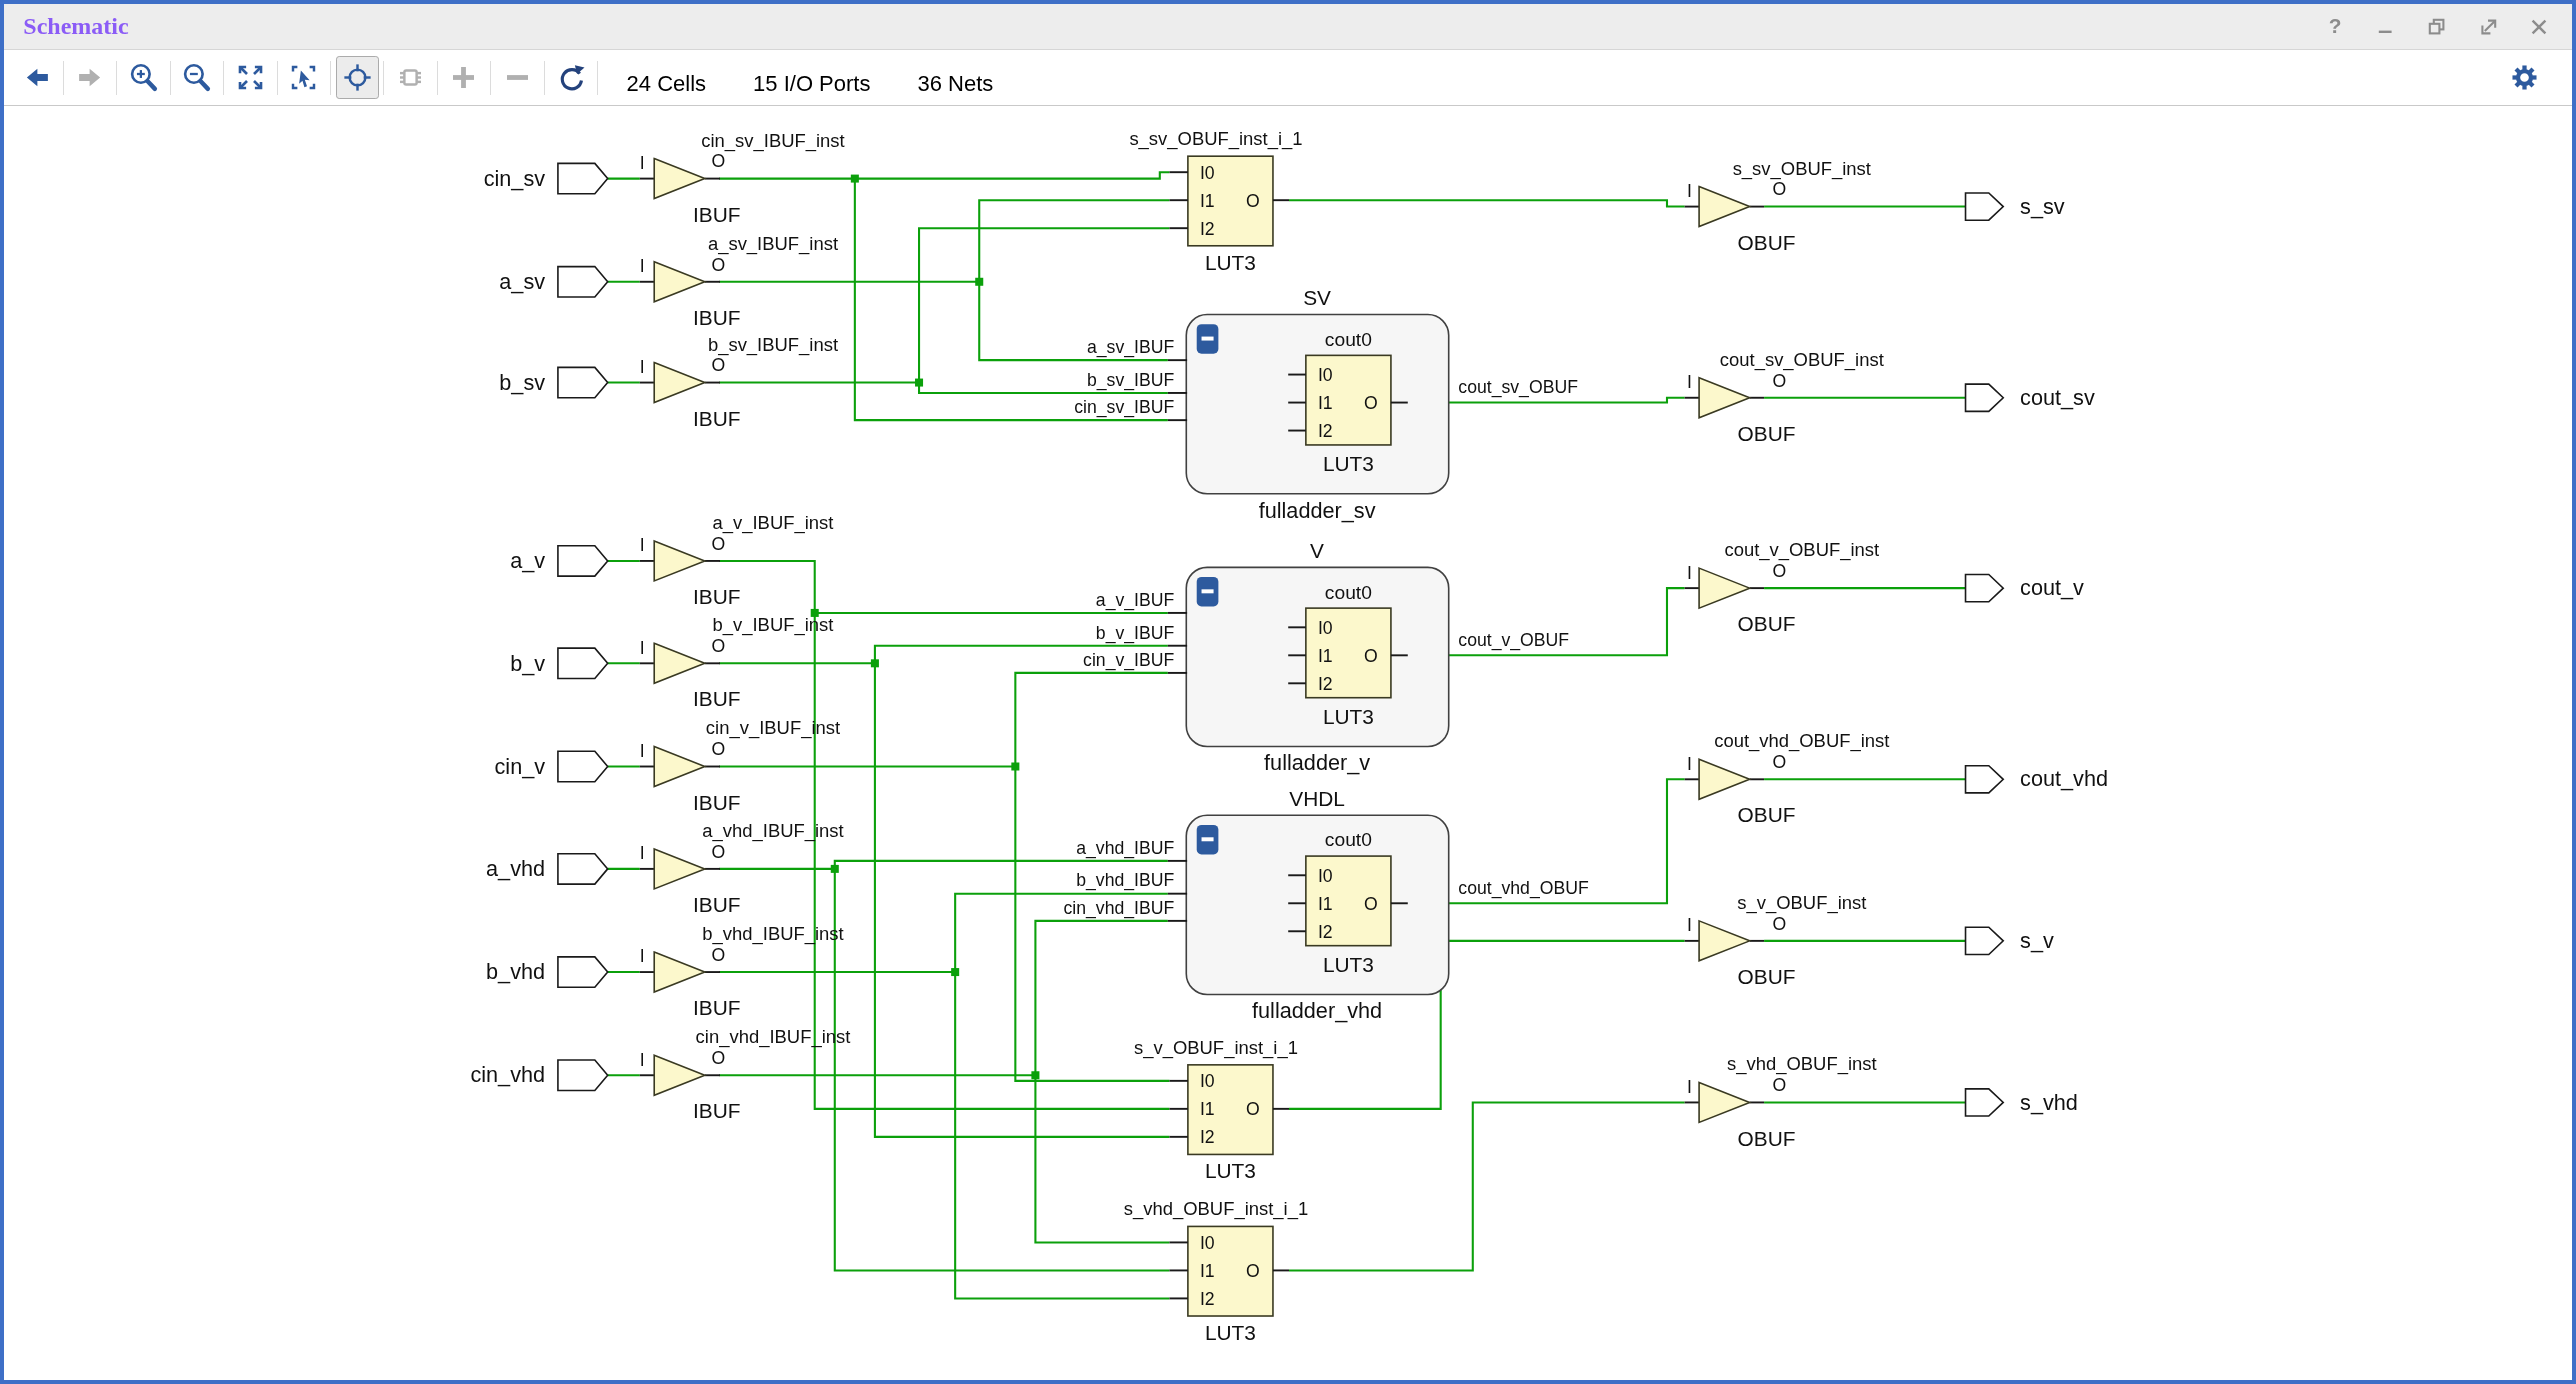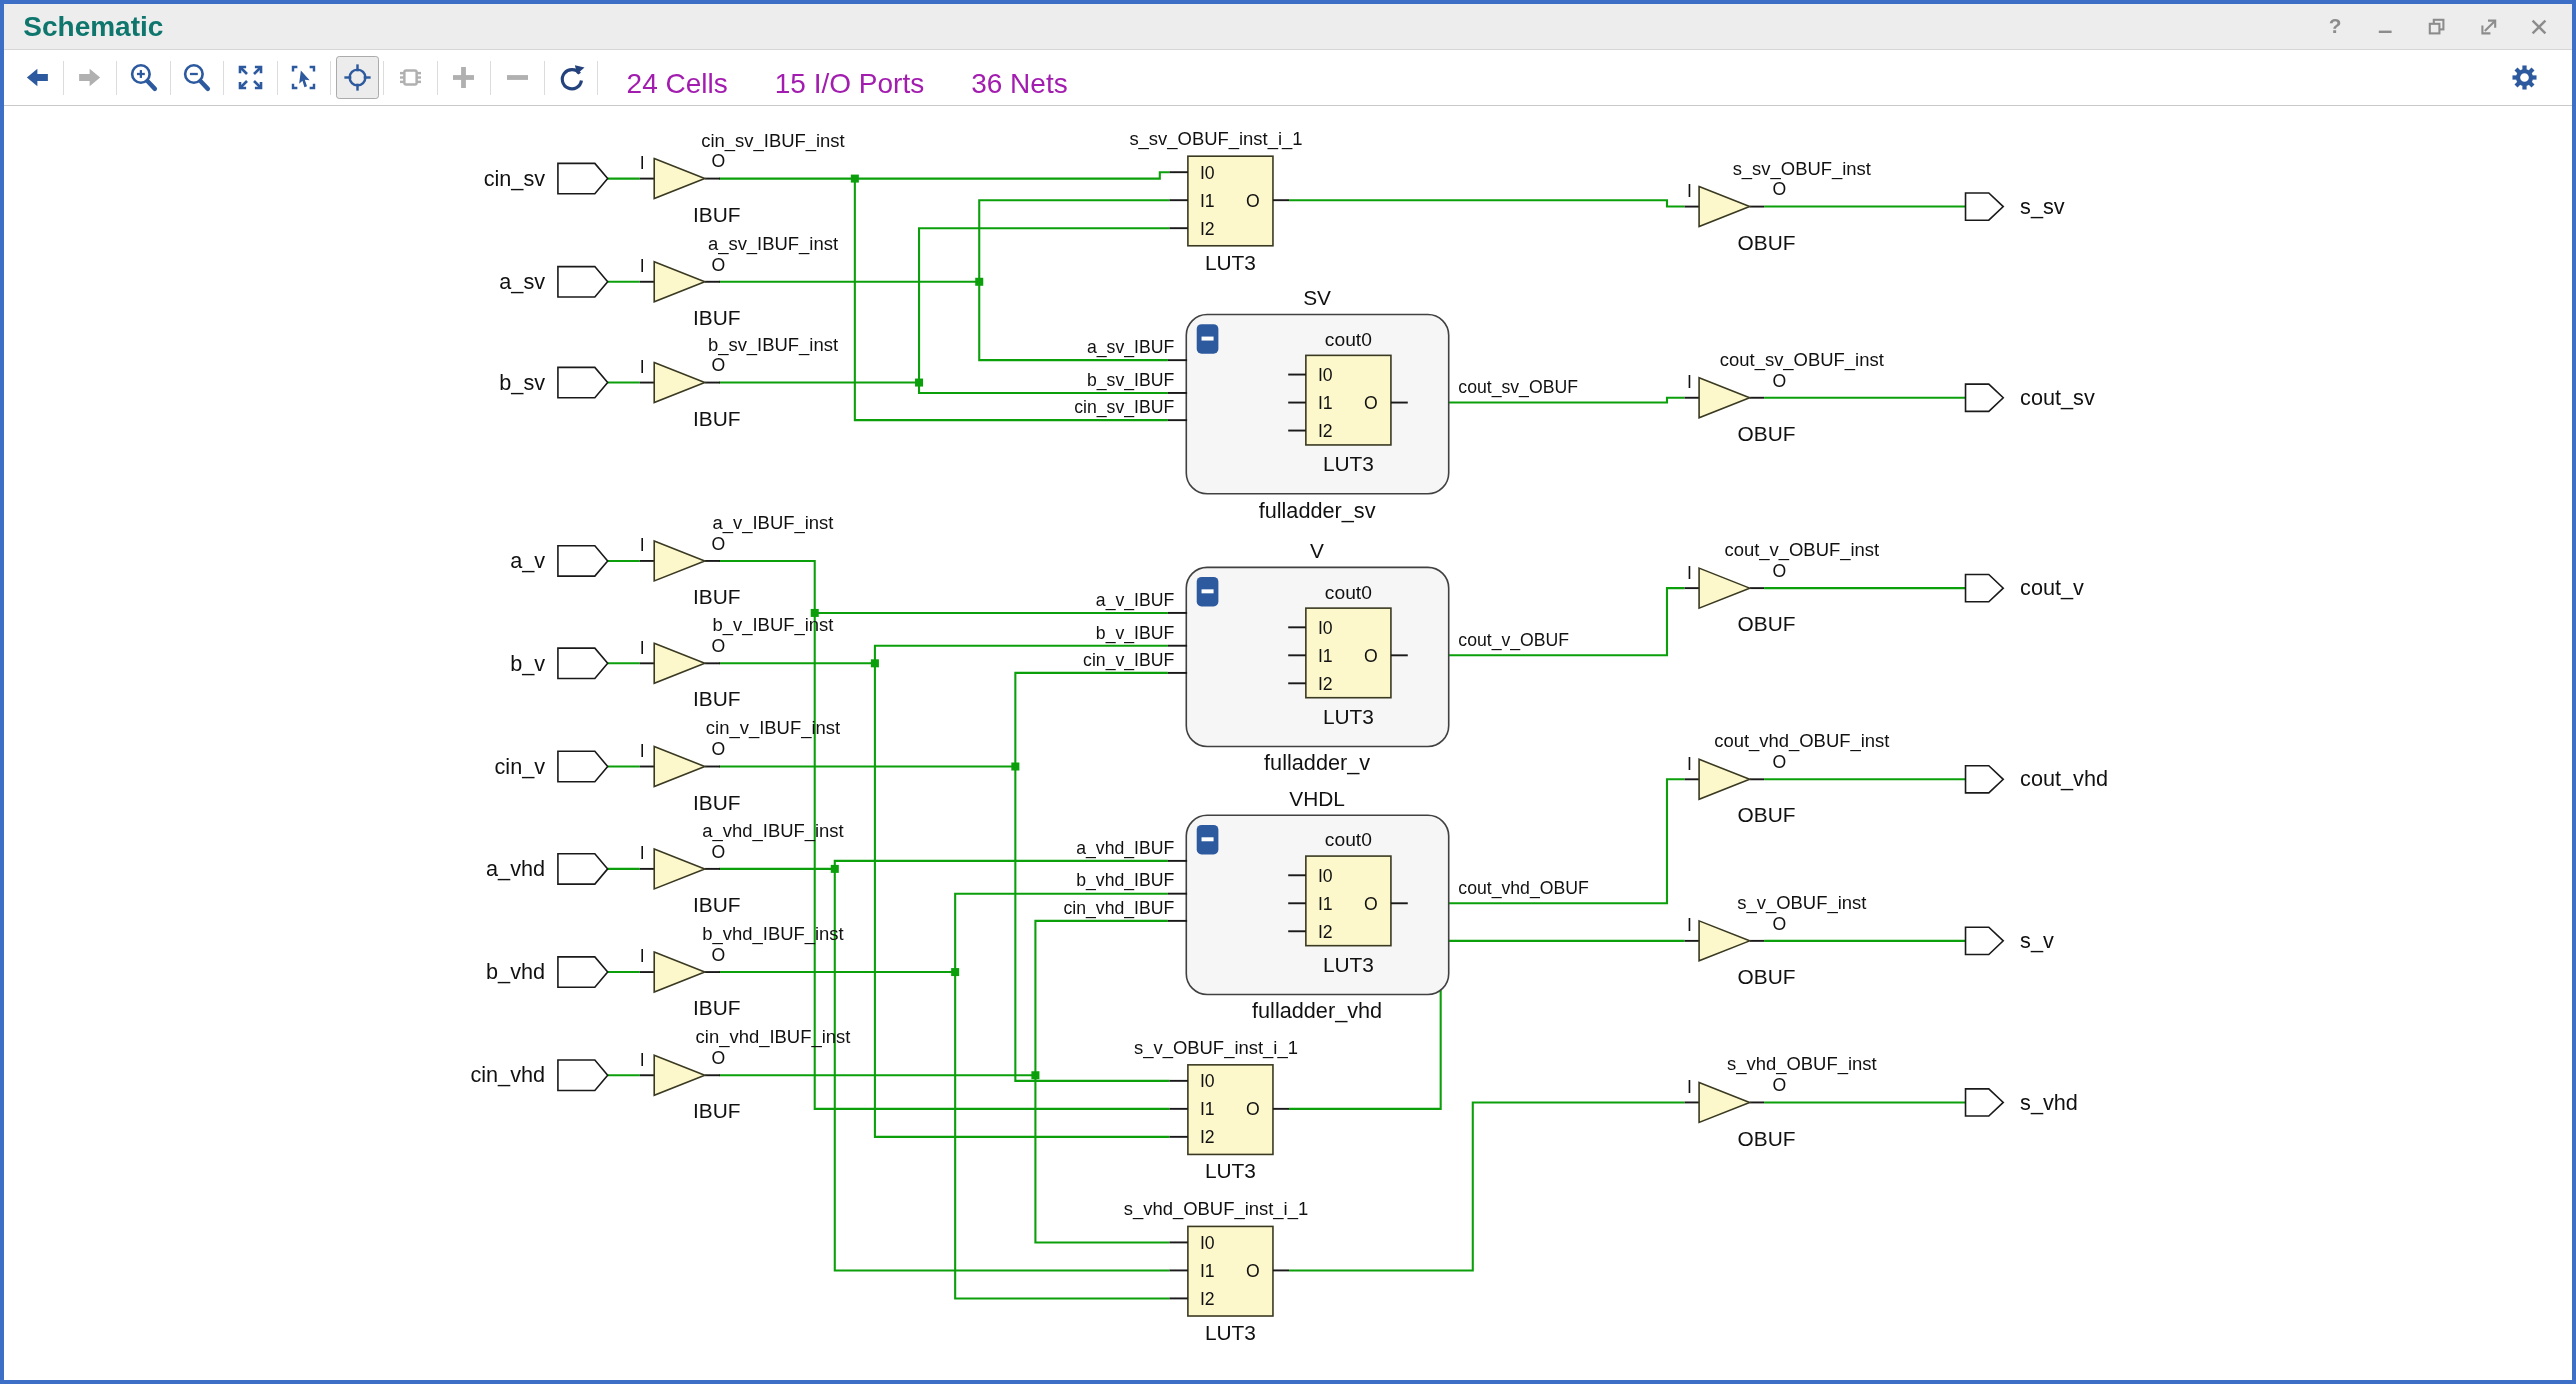--- a/index.html
+++ b/index.html
@@ -1,30 +1,30 @@
 <!DOCTYPE html>
 <html style="font-size:13px"><head>
 <meta charset="utf-8">
 <style>
   html,body{margin:0;padding:0;width:2576px;height:1385px;overflow:hidden;background:#fff;
     font-family:"Liberation Sans",sans-serif;}
   .window{position:absolute;inset:0;border:4.8px solid #3E6FC7;box-sizing:border-box;background:#fff;}
   .titlebar{height:45px;background:#EDEDED;display:flex;align-items:center;padding:0 19.3px;
     border-bottom:0.8px solid #D6D6D6;}
-  .title{font-size:28px;font-weight:bold;color:#0f766e;}
+  .title{font-size:24px;font-weight:bold;color:#8b5cf6;font-family:Liberation Serif, serif;}
   .win-controls{margin-left:auto;display:flex;gap:24px;align-items:center;}
   .wbtn{width:27px;height:27px;display:flex;align-items:center;justify-content:center;color:#8C8C8C;}
   .toolbar{height:55px;background:#FFFFFF;display:flex;align-items:center;padding:0 11.3px;
     border-bottom:0.8px solid #C9C9C9;}
   .tbtn{width:43px;height:43px;display:flex;align-items:center;justify-content:center;border-radius:3.2px;
     box-sizing:border-box;}
   .tbtn.selected{background:#ECECEC;border:0.8px solid #ABABAB;}
   .sep{width:0.8px;height:34px;background:#DCDCDC;margin:0 4.8px;}
   .links{display:flex;gap:47px;margin-left:24px;}
-  .link{font-size:28px;color:#a21caf;text-decoration:none;margin-top:12px;}
+  .link{font-size:22px;color:#000000;text-decoration:none;margin-top:12px;}
   .gear{margin-left:auto;margin-right:14.5px;}
   .canvas{position:absolute;left:4.8px;right:4.8px;top:105px;bottom:4.8px;background:#fff;}
   .canvas svg{display:block;width:100%;height:100%;}
   text{font-family:"Liberation Sans",sans-serif;}
 </style>
 </head>
 <body>
 
 <div class="window">
 

